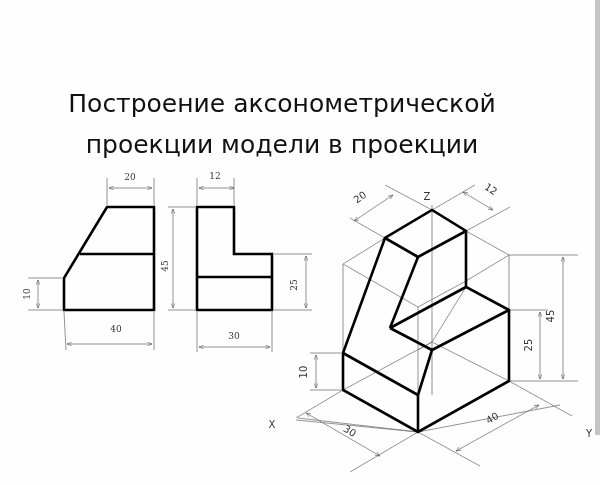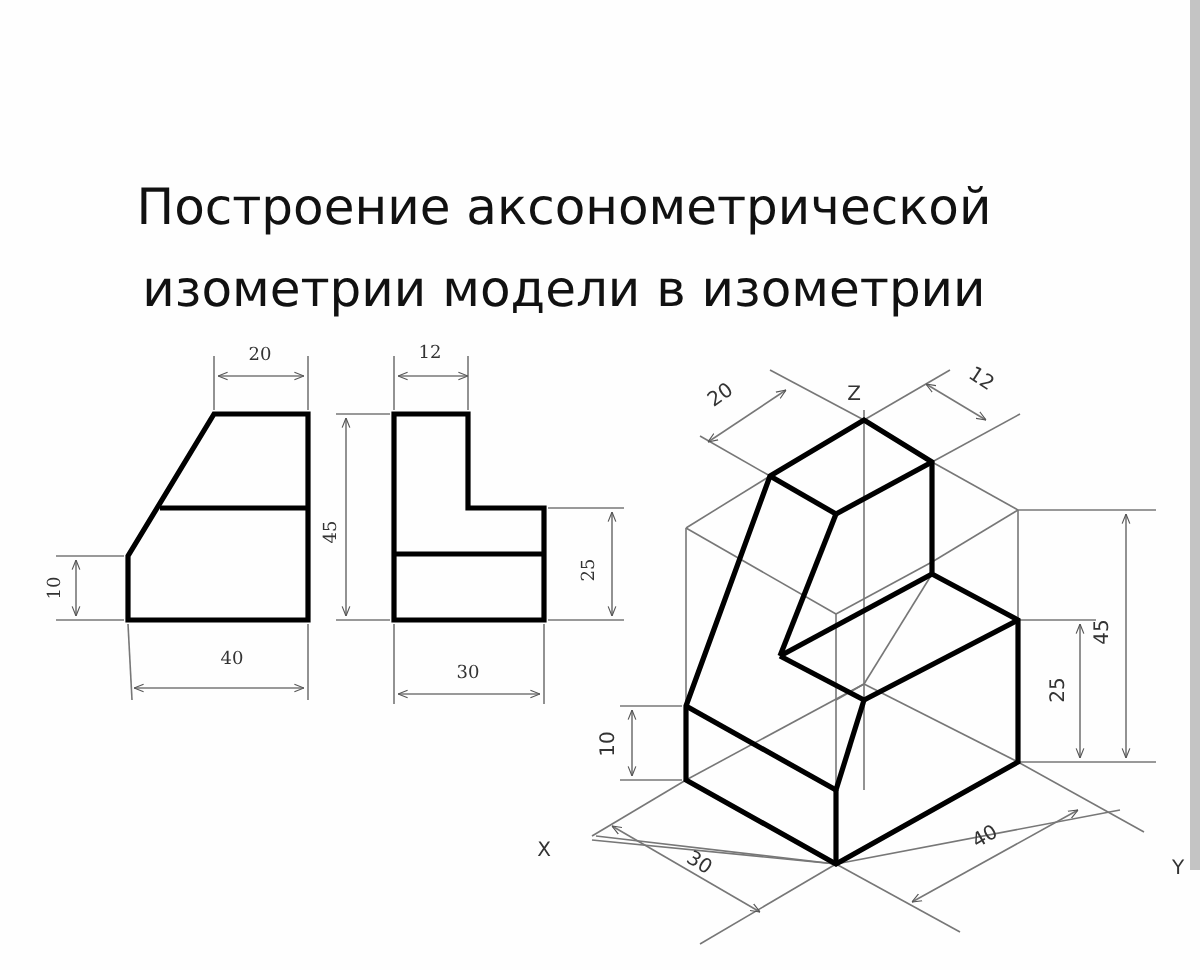--- a/index.html
+++ b/index.html
@@ -17,21 +17,21 @@
   svg { position: absolute; left: 0; top: 0; }
   .thin { stroke: #777; stroke-width: 0.8; fill: none; }
   .thick { stroke: #000; stroke-width: 2.6; fill: none; stroke-linejoin: miter; }
   .dim text, text.dim { font-family: "DejaVu Sans", sans-serif; font-size: 10px; fill: #333; }
   .serif { font-family: "DejaVu Serif", serif; font-size: 9px; fill: #333; }
 </style>
 </head>
 <body>
 
 <div class="title l1">Построение аксонометрической</div>
-<div class="title l2">изометрии модели в изометрии</div>
+<div class="title l2">проекции модели в проекции</div>
 <div class="scrollbar"></div>
 
 <svg width="600" height="485" viewBox="0 0 600 485">
   <defs>
     <marker id="arr" viewBox="0 0 10 10" refX="10" refY="5" markerWidth="6" markerHeight="6" orient="auto-start-reverse">
       <path d="M0,1 L10,5 L0,9" fill="none" stroke="#555" stroke-width="1.2"></path>
     </marker>
   </defs>
 
   <g>

